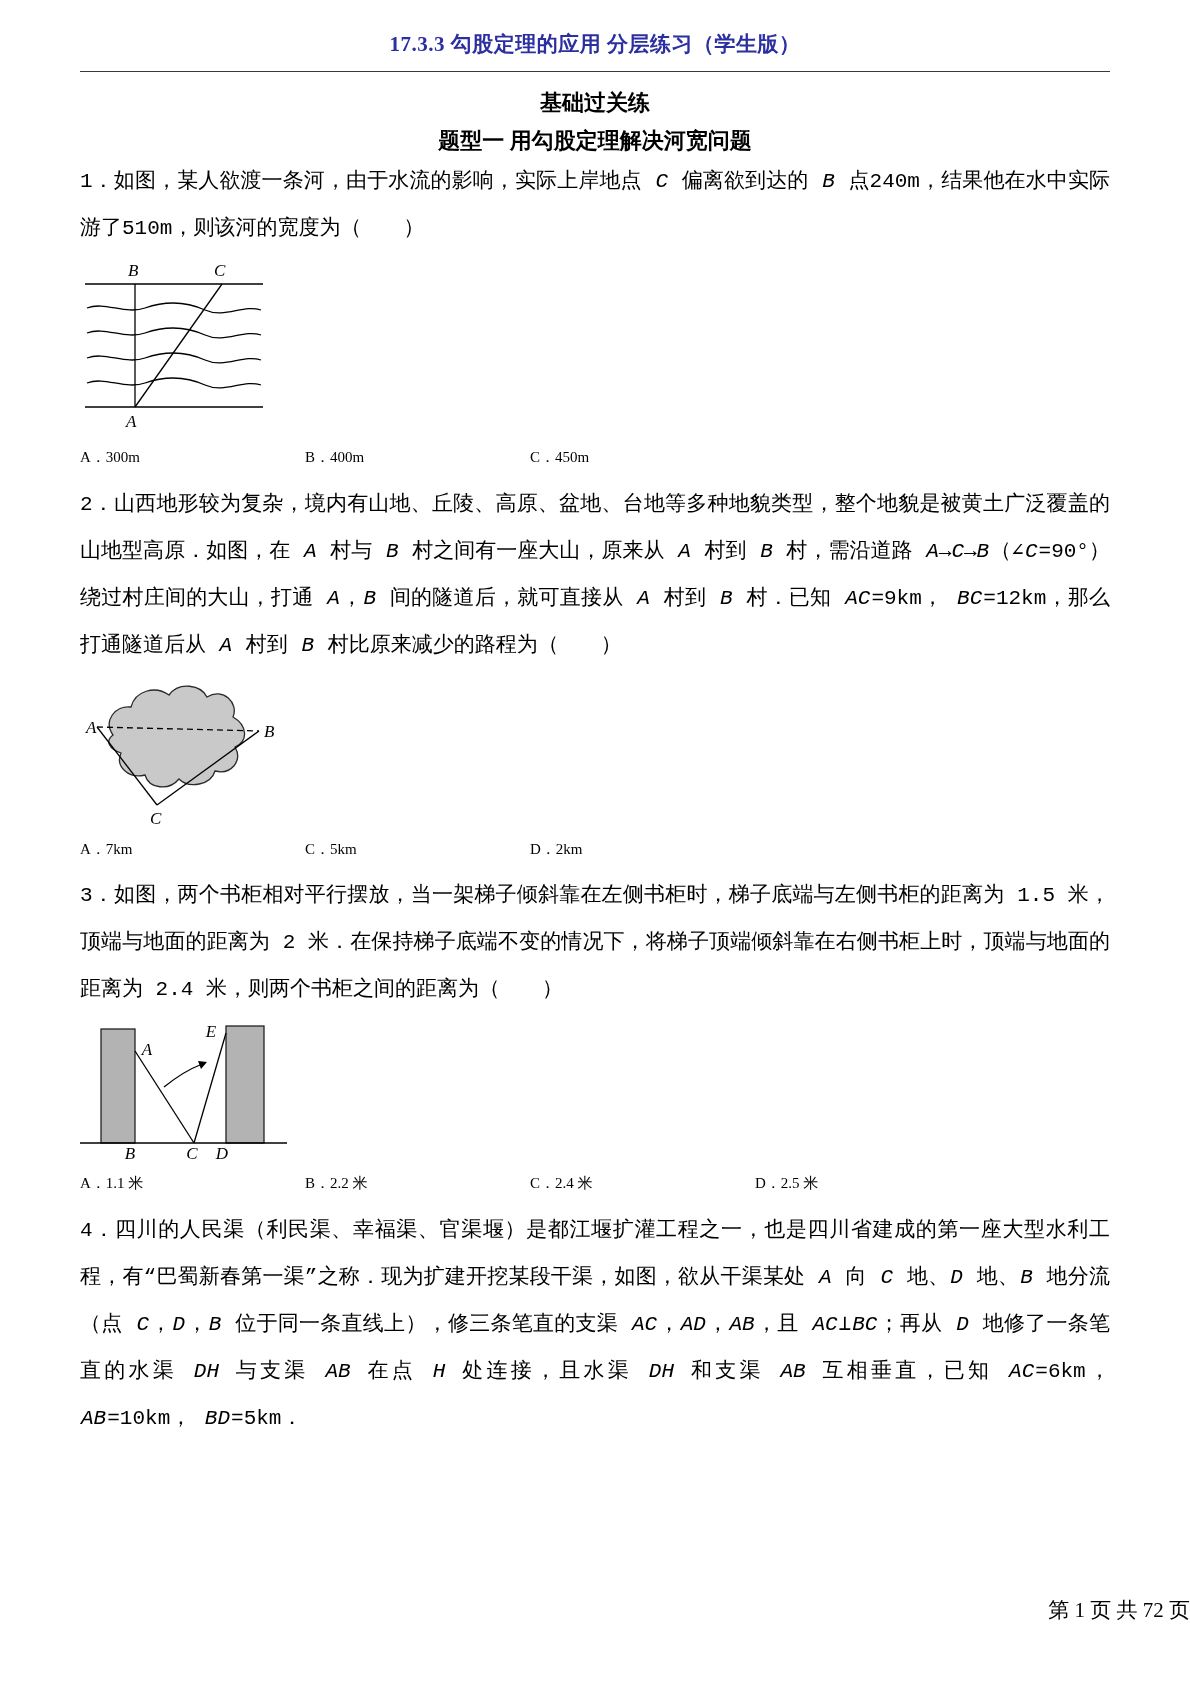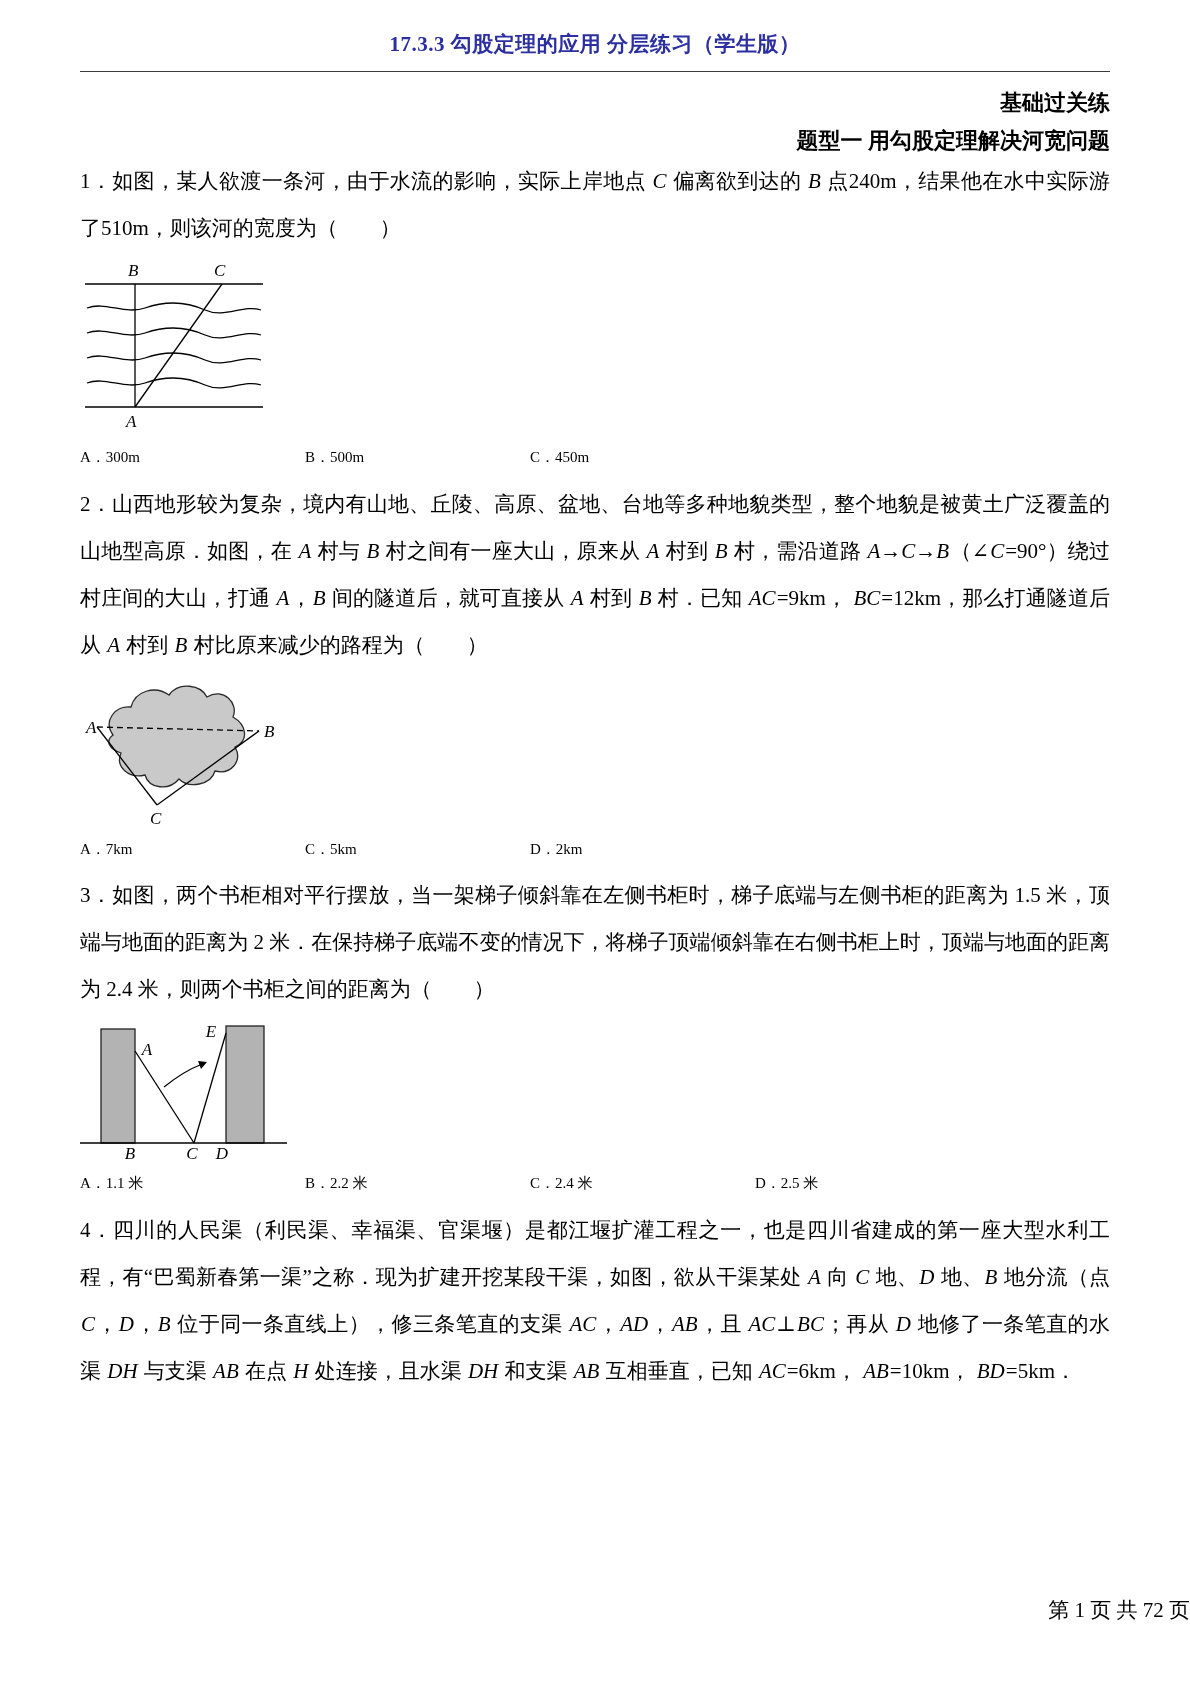--- a/index.html
+++ b/index.html
@@ -24,34 +24,35 @@
     letter-spacing: 0.5px;
   }
   .title-rule {
     border: none;
     border-top: 1.5px solid #3a3a3a;
     margin-top: 13px;
   }
   .section-heading {
     font-size: 22px;
     font-weight: bold;
-    text-align: right;
+    text-align: center;
     margin: 16px 0 8px 0;
   }
   .topic-heading {
     font-size: 22px;
     font-weight: bold;
-    text-align: right;
+    text-align: center;
     margin: 8px 0 2px 0;
   }
   .q-text {
     font-size: 21px;
     line-height: 2.24;
     text-align: justify;
     margin-top: 2px;
+    font-family: Liberation Mono, monospace;
   }
   .mvar { font-style: italic; padding: 0 1px; }
   .options {
     display: grid;
     grid-template-columns: 225px 225px 225px 1fr;
     font-size: 15px;
     line-height: 2.24;
     margin: 0 0 6px 0;
   }
   .fig { margin: 8px 0 2px 5px; }
@@ -98,21 +99,21 @@
           <path d="M2 123 C 20 116, 40 130, 60 123 S 100 116, 120 125 S 158 119, 176 125"></path>
         </g>
         <text x="43" y="16">B</text>
         <text x="129" y="16">C</text>
         <text x="41" y="167">A</text>
       </svg>
     </figure>
 
     <div class="options">
       <span class="opt">A．300m</span>
-      <span class="opt">B．500m</span>
+      <span class="opt">B．400m</span>
       <span class="opt">C．450m</span>
     </div>
   </section>
 
   <section class="question">
     <p class="q-text"><span>2．山西地形较为复杂，境内有山地、丘陵、高原、盆地、台地等多种地貌类型，整个地貌是被黄土广泛覆盖的山地型高原．如图，在 </span><span class="mvar">A</span><span> 村与 </span><span class="mvar">B</span><span> 村之间有一座大山，原来从 </span><span class="mvar">A</span><span> 村到 </span><span class="mvar">B</span><span> 村，需沿道路 </span><span class="mvar">A→C→B</span><span>（∠</span><span class="mvar">C</span><span>=90°）绕过村庄间的大山，打通 </span><span class="mvar">A</span><span>，</span><span class="mvar">B</span><span> 间的隧道后，就可直接从 </span><span class="mvar">A</span><span> 村到 </span><span class="mvar">B</span><span> 村．已知 </span><span class="mvar">AC</span><span>=9km， </span><span class="mvar">BC</span><span>=12km，那么打通隧道后从 </span><span class="mvar">A</span><span> 村到 </span><span class="mvar">B</span><span> 村比原来减少的路程为（　　）</span></p>
 
     <figure class="fig fig-mountain">
       <svg width="195" height="150" viewBox="0 0 195 150">
         <path d="M28,58 C18,44 30,28 46,30 C50,14 70,8 84,18 C94,4 116,8 122,20 C138,10 154,26 148,40 C162,48 164,64 150,70 C158,84 146,98 130,94 C126,108 104,112 94,102 C84,114 64,112 60,98 C44,102 30,90 36,76 C24,72 20,64 28,58 Z" fill="#c9c9c9" stroke="#2a2a2a" stroke-width="1.3"></path>

